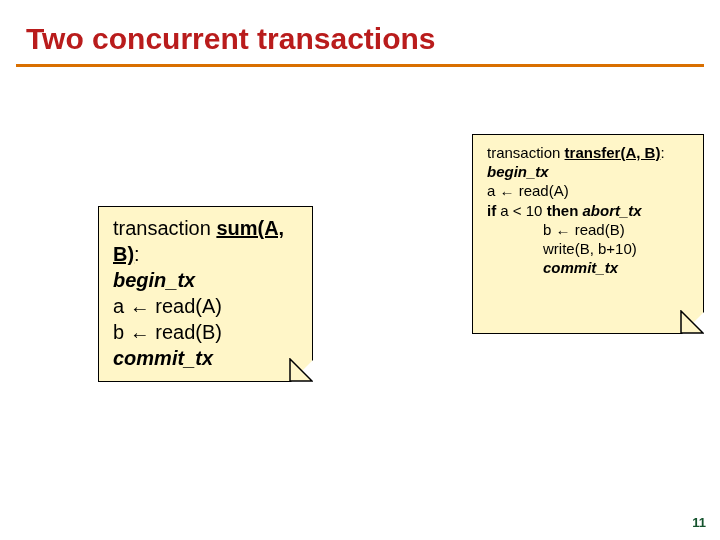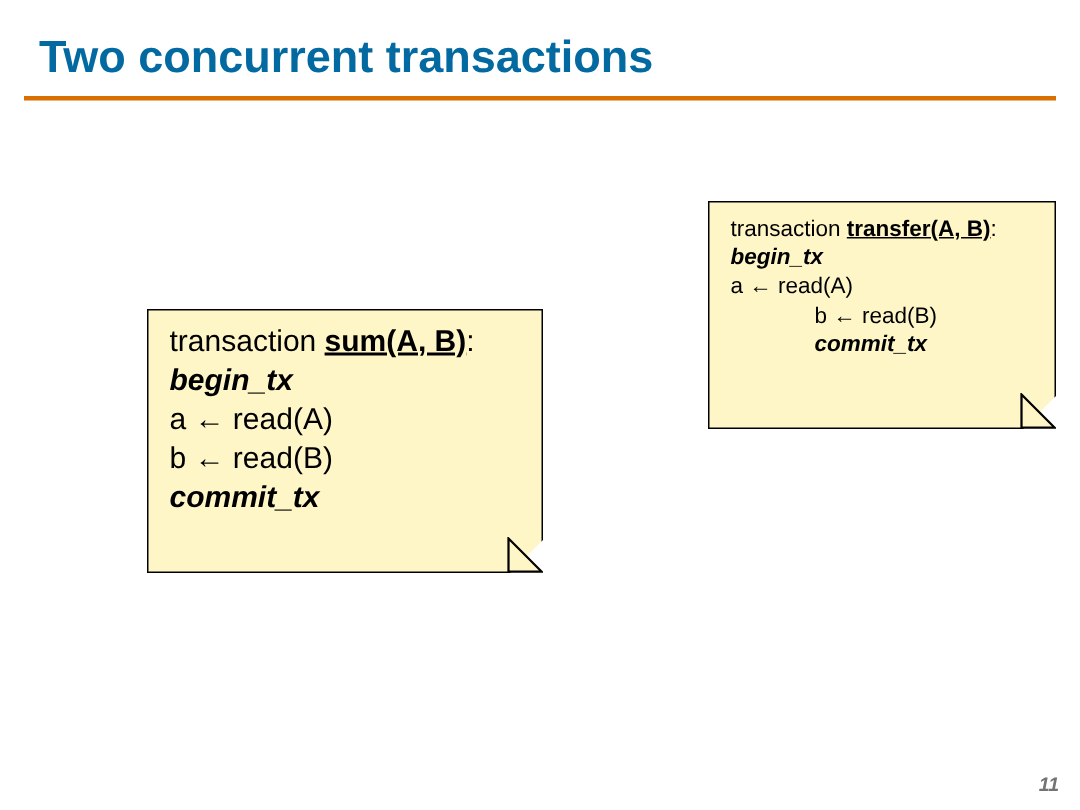--- a/index.html
+++ b/index.html
@@ -7,47 +7,47 @@
     width: 720px;
     height: 540px;
     background: #ffffff;
     font-family: Arial, Helvetica, sans-serif;
     position: relative;
     overflow: hidden;
   }
   .title {
     font-size: 30px;
     font-weight: bold;
-    color: #0369a1;
+    color: #b91c1c;
     padding: 22px 0 8px 26px;
   }
   .rule {
     border: none;
     border-top: 3px solid #d96f00;
     margin: 0 16px 0 16px;
   }
   .note {
     position: absolute;
     background: #fff6c8;
     border: 1.5px solid #000;
     padding: 8px 14px 10px 14px;
   }
   .note-left {
     left: 98px;
     top: 206px;
-    width: 264px;
+    width: 215px;
     height: 176px;
     font-size: 20px;
     line-height: 1.3;
   }
   .note-right {
     left: 472px;
     top: 134px;
     width: 232px;
-    height: 152px;
+    height: 200px;
     font-size: 15px;
     line-height: 1.28;
   }
   .bold { font-weight: bold; }
   .ital { font-style: italic; }
   .und { text-decoration: underline; }
   .indent1 { padding-left: 56px; }
   .dogear {
     position: absolute;
     right: -1px;
@@ -78,22 +78,21 @@
     width: 22px;
     height: 22px;
   }
   .dogear-line svg { position: absolute; right: 0; bottom: 0; }
   .pagenum {
     position: absolute;
     right: 14px;
     bottom: 10px;
     font-size: 13px;
     font-weight: bold;
-    color: #737373;
-    font-style: italic;
+    color: #14532d;
   }
 </style>
 </head>
 <body>
 
 <div class="title">Two concurrent transactions</div>
 <hr class="rule">
 
 <div class="note note-left">
   <div>
@@ -110,21 +109,25 @@
       </svg>
   </div>
 </div>
 
 <div class="note note-right">
   <div>
     <span>transaction </span><span class="bold und">transfer(A, B)</span><span>:</span>
   </div>
   <div class="bold ital">begin_tx</div>
   <div>a ← read(A)</div>
+  <div>
+    <span class="bold">if</span><span> a &lt; 10 </span><span class="bold">then </span><span class="bold ital">abort_tx</span>
+  </div>
   <div class="indent1">b ← read(B)</div>
+  <div class="indent1">write(B, b+10)</div>
   <div class="indent1 bold ital">commit_tx</div>
   <div class="dogear"></div>
   <div class="dogear-line">
     <svg width="24" height="24">
         <path d="M1 23 L1 1 L23 23 Z" fill="#fff6c8" stroke="#000" stroke-width="1.5"></path>
       </svg>
   </div>
 </div>
 
 <div class="pagenum">11</div>

